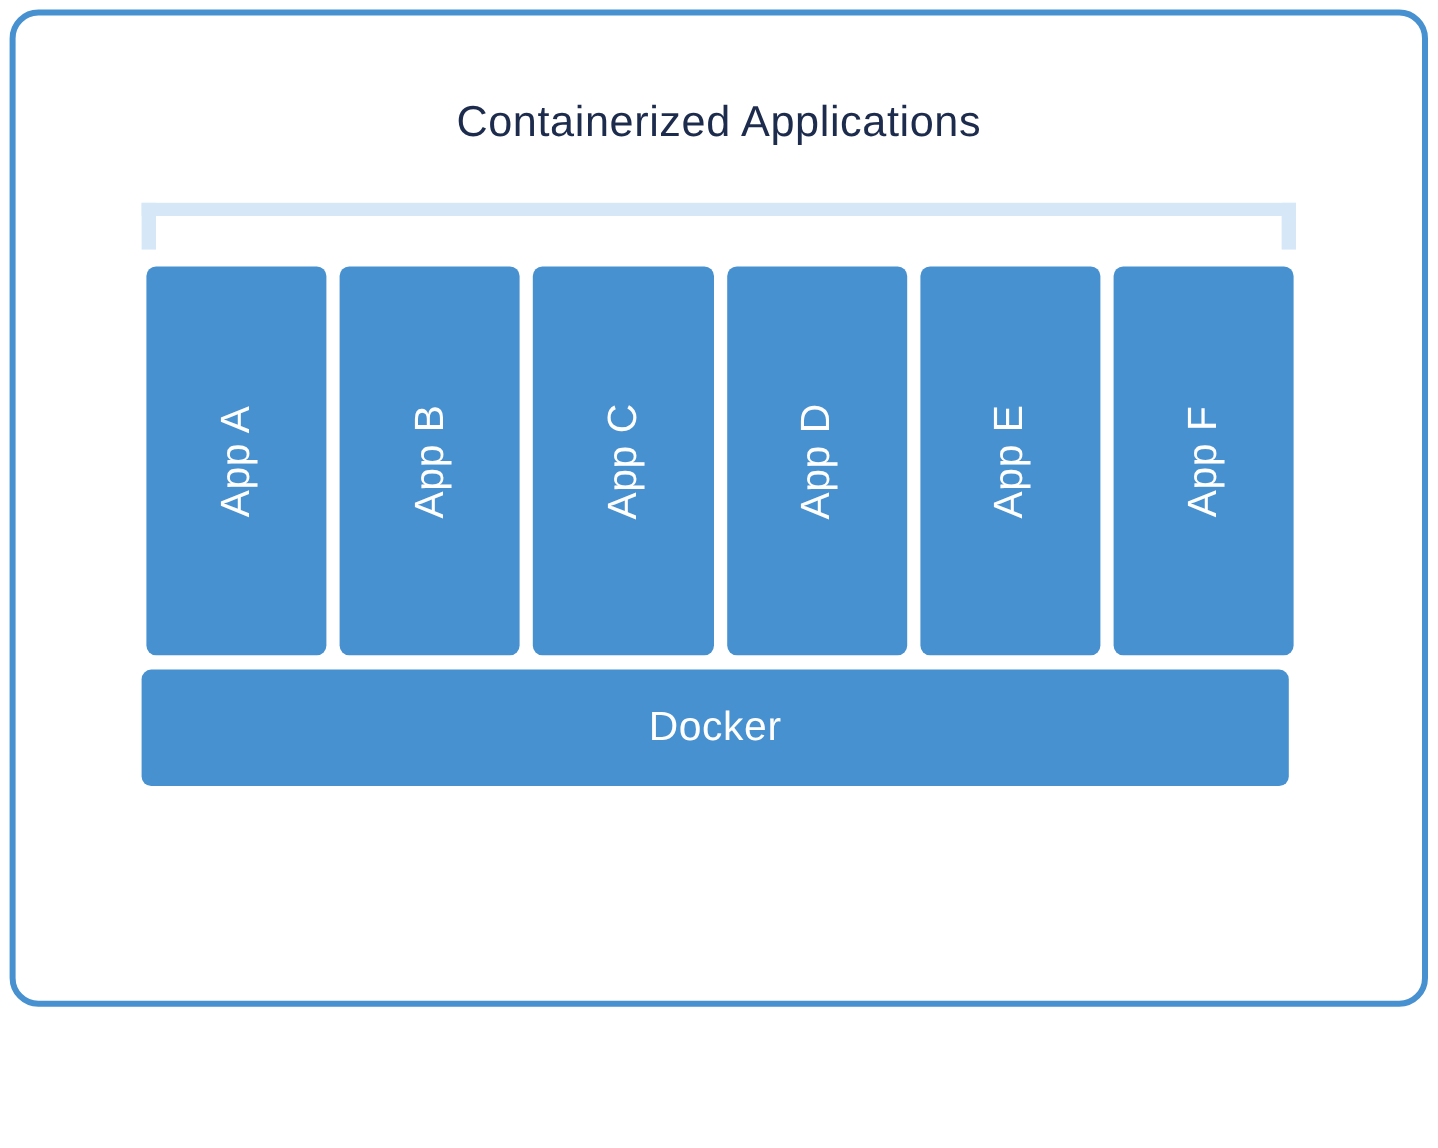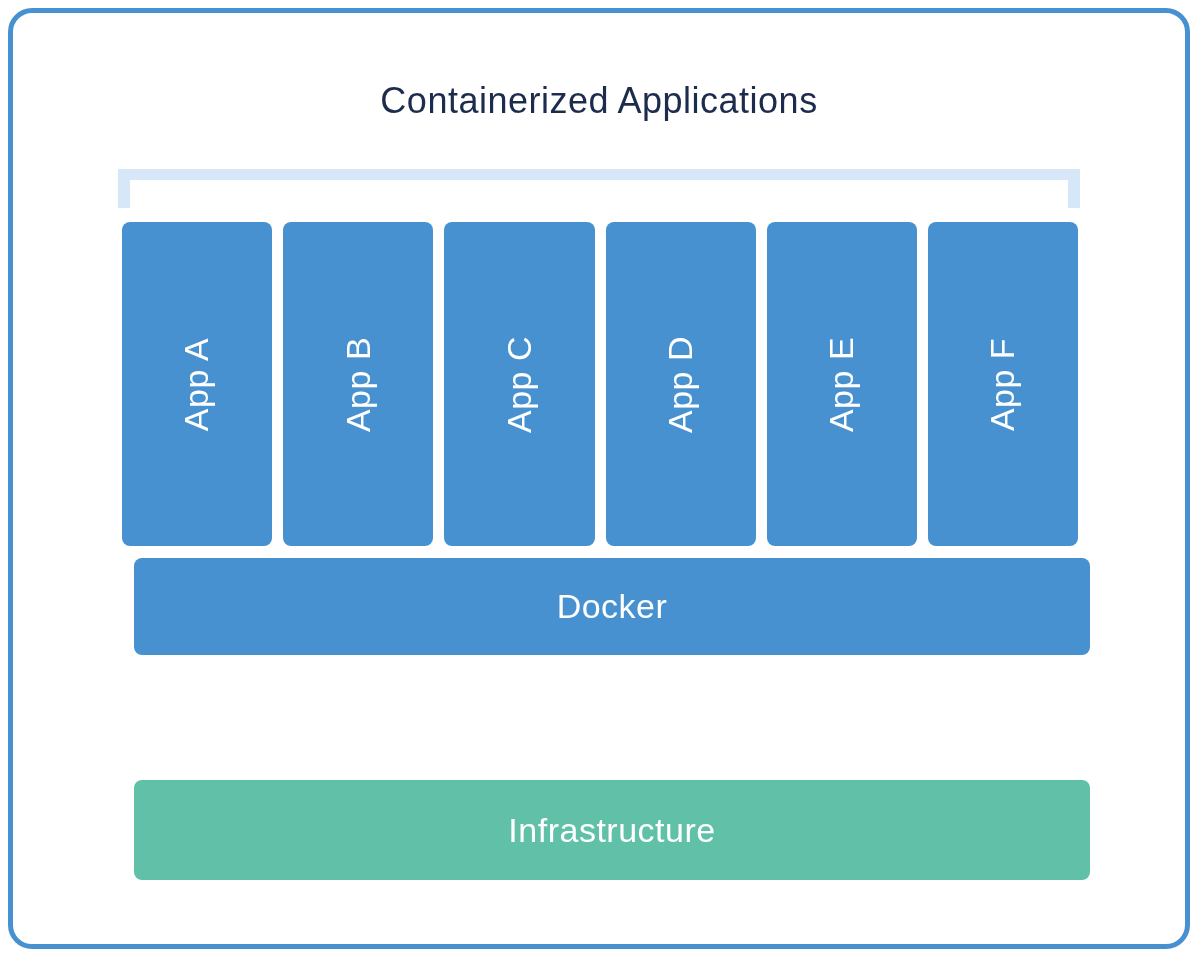--- a/index.html
+++ b/index.html
@@ -8,21 +8,21 @@
     --teal: #60c1a8;
     --navy: #1d2b4c;
     --white: #ffffff;
   }
   * { margin: 0; padding: 0; box-sizing: border-box; }
   html, body { background: #ffffff; }
   body { font-family: "Liberation Sans", sans-serif; }
   .canvas {
     position: relative;
     width: 1198px;
-    height: 957px;
+    height: 847px;
     background: #ffffff;
     overflow: hidden;
   }
   .frame {
     position: absolute;
     left: 8px; top: 8px; right: 8px; bottom: 8px;
     border: 5px solid var(--blue);
     border-radius: 24px;
   }
   .diagram-title {
@@ -59,21 +59,21 @@
   }
   .app-col .vlabel {
     transform: rotate(-90deg);
     white-space: nowrap;
     color: var(--white);
     font-size: 34px;
     letter-spacing: 0.5px;
   }
   .layer {
     position: absolute;
-    left: 134px;
+    left: 118px;
     width: 956px;
     border-radius: 8px;
     display: flex;
     align-items: center;
     justify-content: center;
     font-size: 34px;
     letter-spacing: 0.5px;
   }
   .layer-docker {
     top: 558px; height: 97px;
@@ -119,15 +119,14 @@
       <span class="vlabel">App E</span>
     </div>
     <div class="app-col">
       <span class="vlabel">App F</span>
     </div>
   </div>
 
   <div class="layer layer-docker">Docker</div>
 
 
-  <div class="layer layer-infra">Infrastructure</div>
 
 </div>
 
 </body></html>

